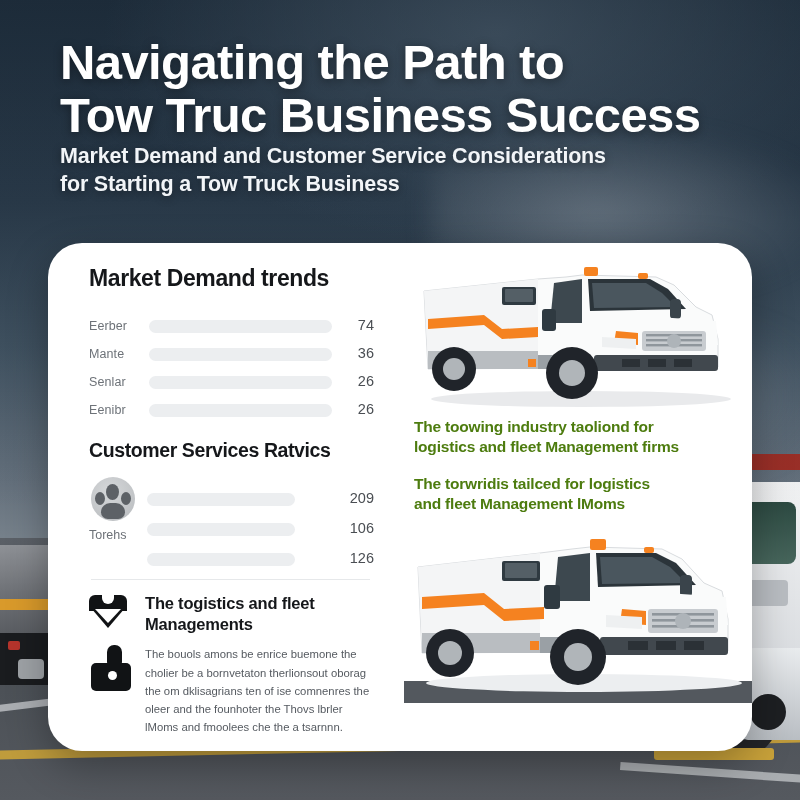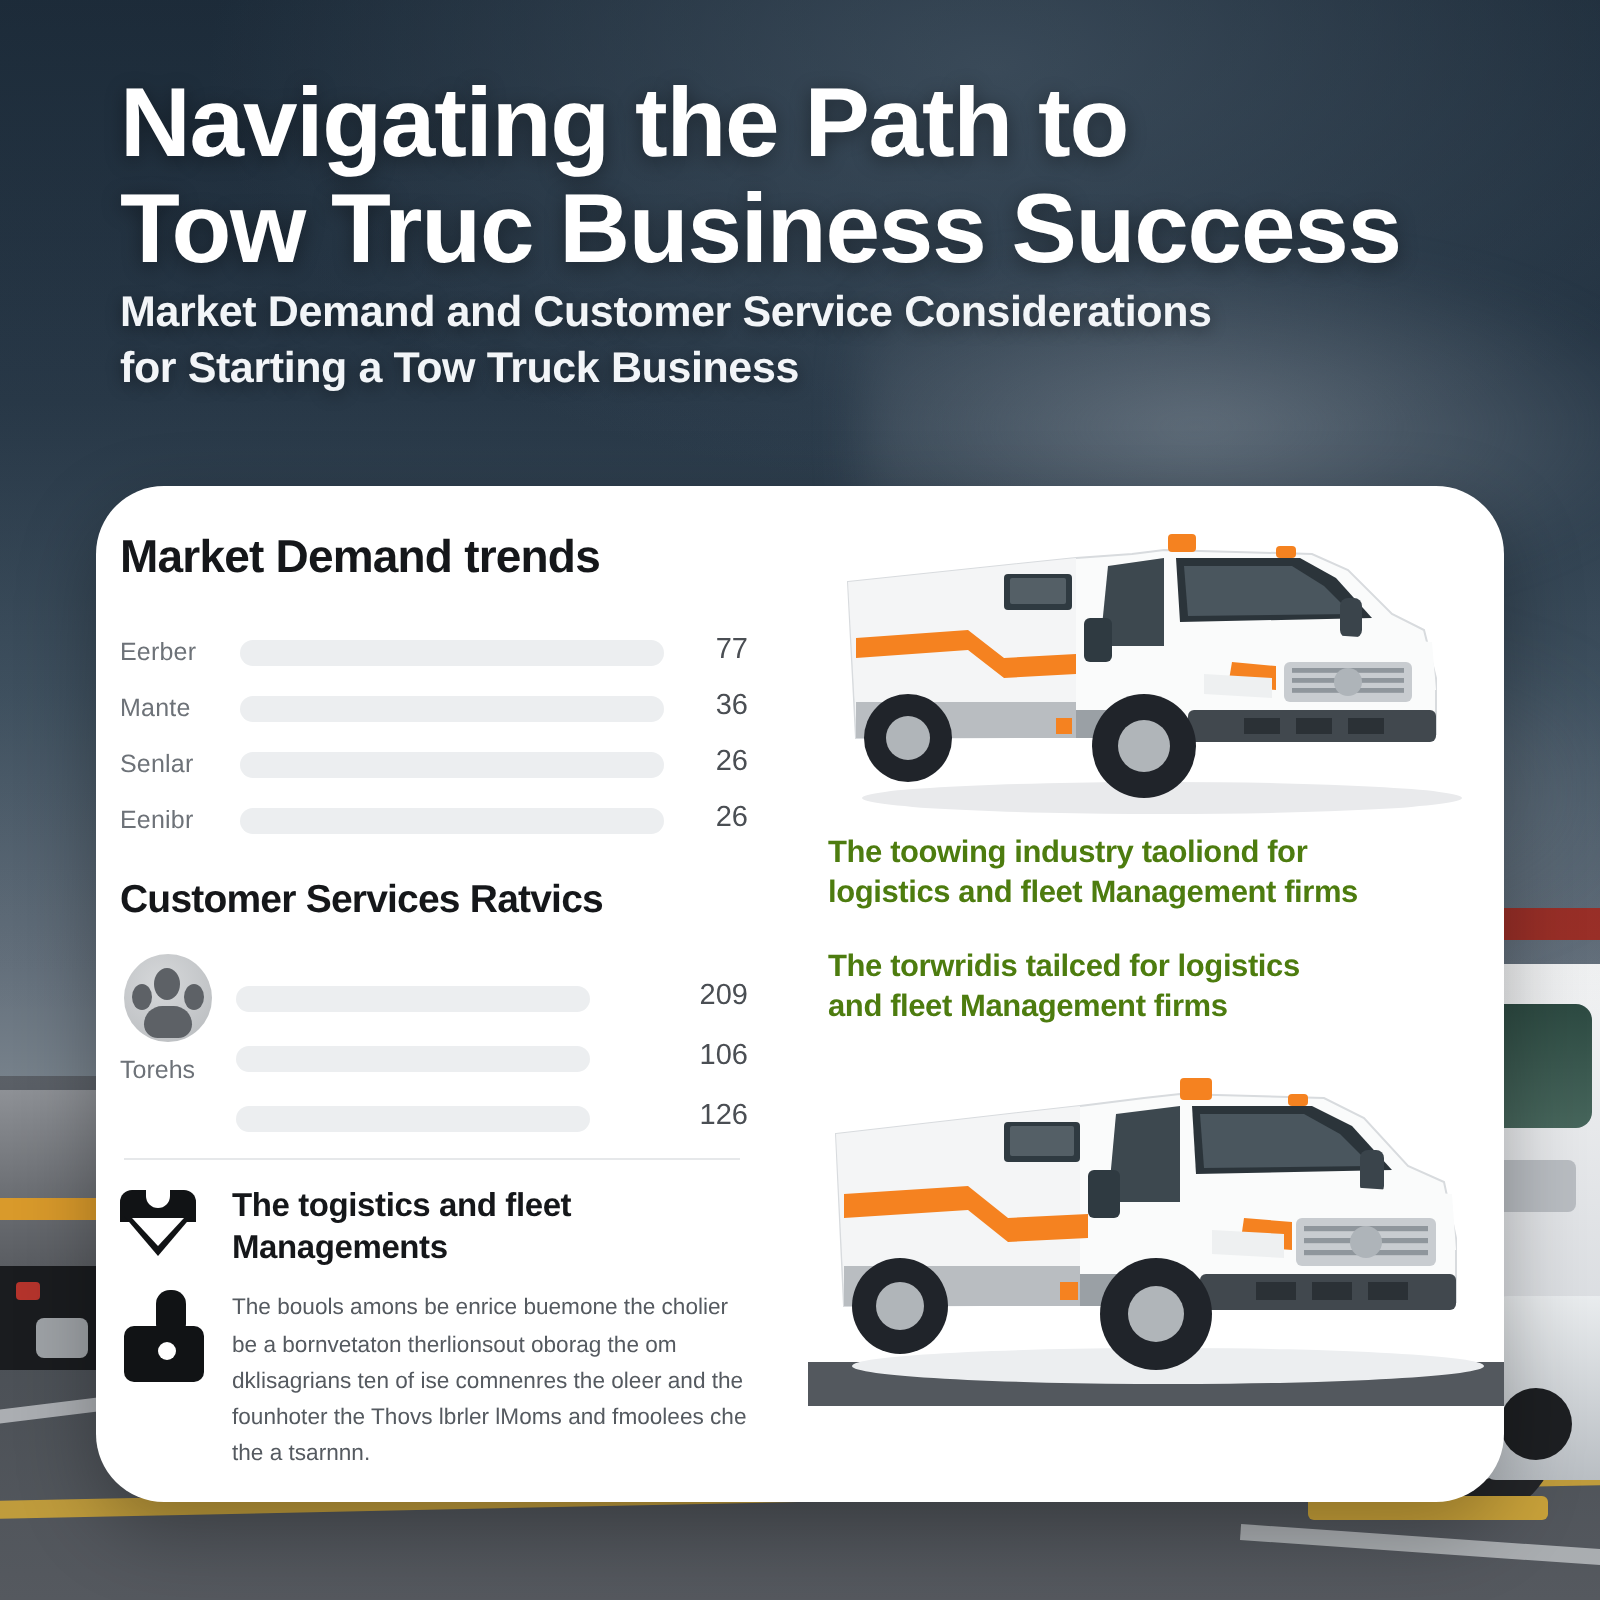--- a/index.html
+++ b/index.html
@@ -79,21 +79,21 @@
     color:#f2f5f8; font-size:21.5px; line-height:1.32;
     font-weight:700; letter-spacing:-.2px; text-shadow:0 2px 8px rgba(0,0,0,.40);
   }
 
   
   .card {
     position:absolute; left:48px; top:243px; width:704px; height:508px; z-index:4;
     background:#ffffff; border-radius:34px; box-shadow:0 14px 40px rgba(0,0,0,.30);
     overflow:hidden; display:flex;
   }
-  .col-left { width:352px; padding:22px 26px 0 12px; }
+  .col-left { width:352px; padding:22px 26px 0 41px; }
   .col-right { width:352px; position:relative; padding:8px 18px 0 6px; }
 
   .sec-title { font-size:23px; font-weight:700; color:#15171a; letter-spacing:-.4px; }
   .sec-title.two { margin-top:22px; font-size:19.5px; }
 
   .rows { margin-top:13px; }
   .row { display:flex; align-items:flex-end; height:28px; }
   .row-label { width:58px; font-size:12.5px; color:#6d7278; letter-spacing:.1px; }
   .track {
     flex:1; height:13px; background:#eceef0; border-radius:7px; overflow:hidden; margin:0 12px 0 2px;
@@ -206,21 +206,21 @@
 <div class="card">
 
   <div class="col-left">
 
     <div class="sec-title">Market Demand trends</div>
 
     <div class="rows">
       <div class="row">
         <span class="row-label">Eerber</span>
         <span class="track"><span class="fill" style="width:42%"></span></span>
-        <span class="row-val">77</span>
+        <span class="row-val">74</span>
       </div>
       <div class="row">
         <span class="row-label">Mante</span>
         <span class="track"><span class="fill" style="width:55%"></span></span>
         <span class="row-val">36</span>
       </div>
       <div class="row">
         <span class="row-label">Senlar</span>
         <span class="track"><span class="fill" style="width:56%"></span></span>
         <span class="row-val">26</span>
@@ -330,21 +330,21 @@
       </svg>
     </div>
 
     <div class="cap cap1">
       <div>The toowing industry taoliond for</div>
       <div>logistics and fleet Management firms</div>
     </div>
 
     <div class="cap cap2">
       <div>The torwridis tailced for logistics</div>
-      <div>and fleet Management firms</div>
+      <div>and fleet Management lMoms</div>
     </div>
 
     <div class="van2">
       <svg width="348" height="180" viewBox="0 0 348 180">
         <rect x="0" y="158" width="348" height="22" fill="#53585e"></rect>
         <ellipse cx="180" cy="160" rx="158" ry="9" fill="#eceef0"></ellipse>
         <path d="M14 44 L136 30 L168 26 L186 24 L258 26 L278 36 L300 60 L318 68 L324 96 L324 128 L18 130 Z" fill="#fafbfb" stroke="#d8dbde" stroke-width="1"></path>
         <path d="M14 44 L136 30 L136 122 L18 124 Z" fill="#f4f5f6"></path>
         <rect x="18" y="110" width="118" height="20" fill="#b9bdc1"></rect>
         <rect x="136" y="114" width="46" height="16" fill="#9aa0a5"></rect>

